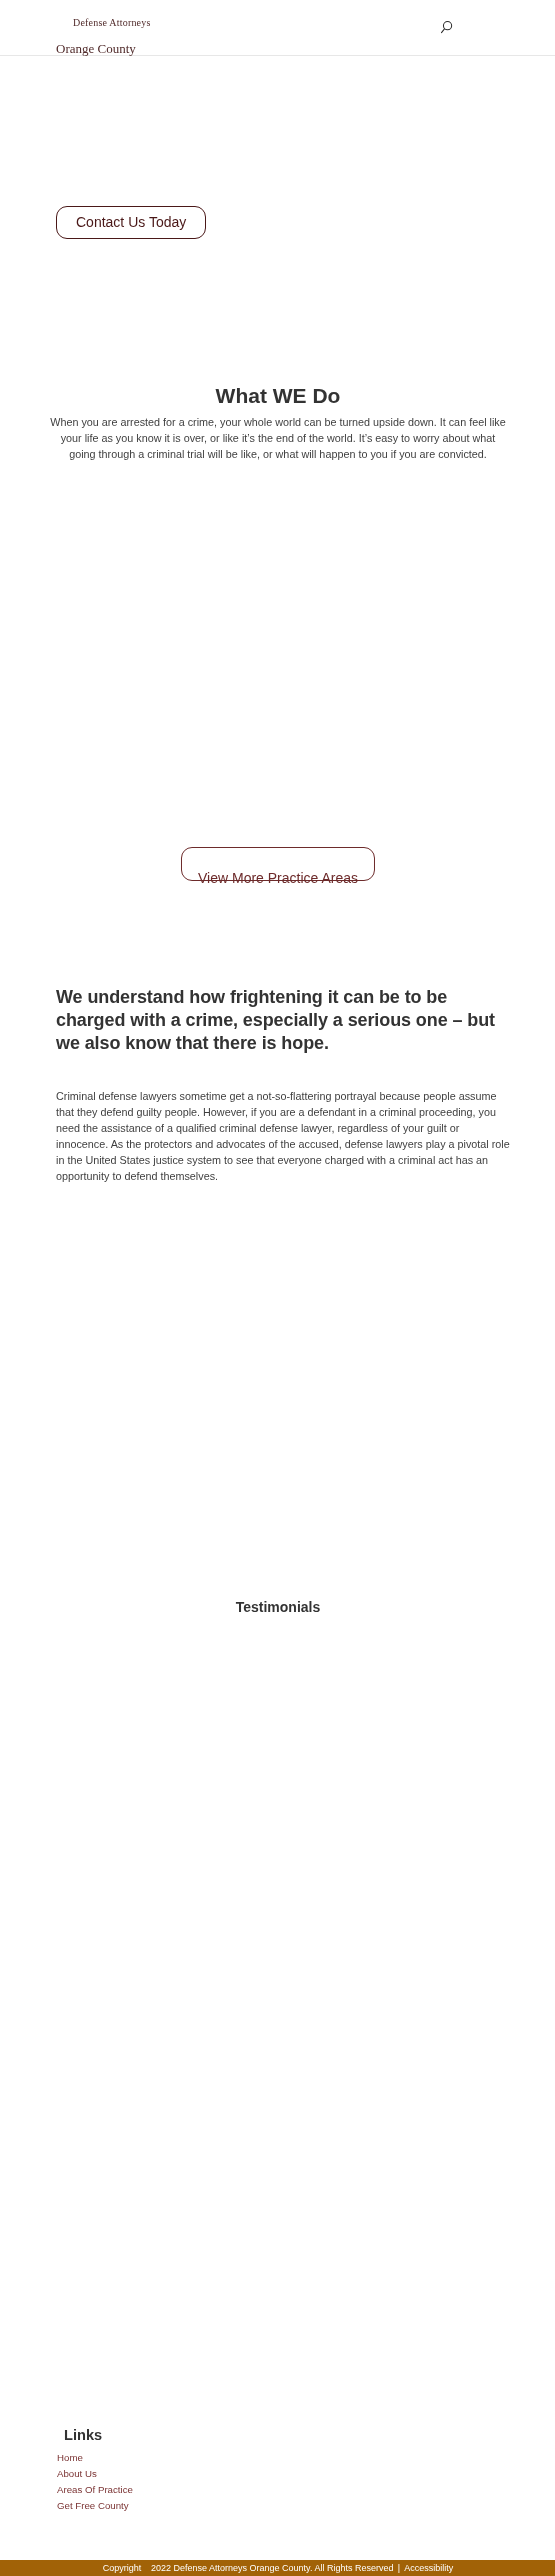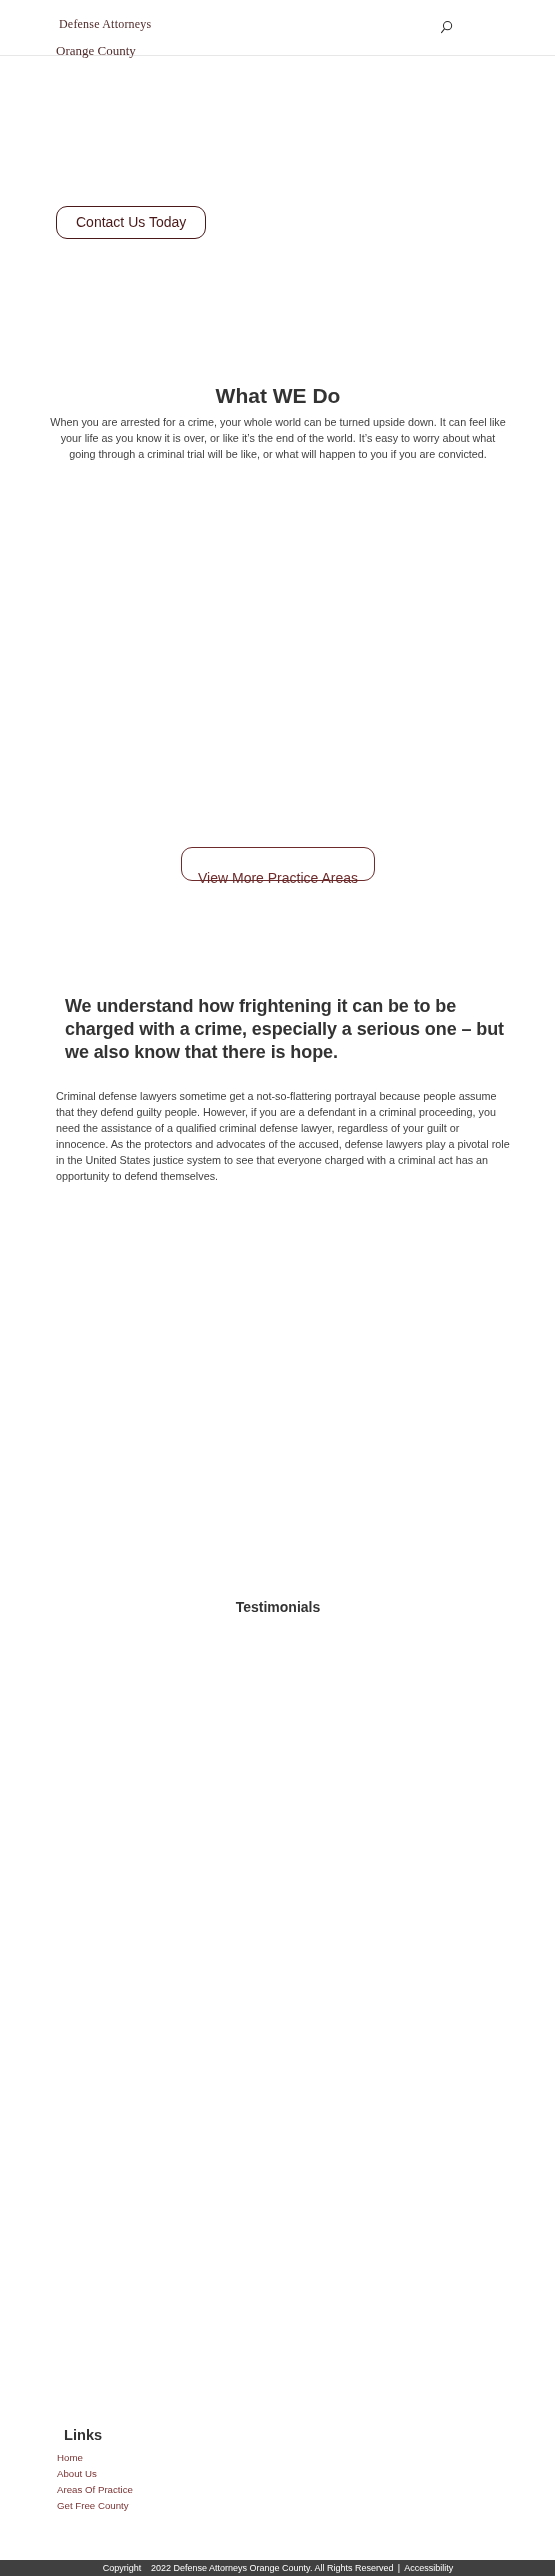--- a/index.html
+++ b/index.html
@@ -14,21 +14,21 @@
 
   
   .site-header{
     position:absolute;left:0;top:0;width:556px;height:56px;
     background:#ffffff;border-bottom:0.7px solid #e7e7e7;box-sizing:border-box;
   }
   .logo{
     position:absolute;left:56px;top:18px;
     font-family:"Liberation Serif", serif;color:#512b2b;line-height:1;cursor:pointer;
   }
-  .logo .l1{font-size:12px;letter-spacing:0.2px;display:block;margin-left:3px;}
+  .logo .l1{font-size:10px;letter-spacing:0.2px;display:block;margin-left:17px;}
   .logo .l2{font-size:13px;display:block;margin-top:14px;}
   .search-btn{position:absolute;left:439px;top:20px;width:15.3px;height:15.3px;cursor:pointer;}
   .search-btn svg{display:block;}
   .menu-btn{position:absolute;left:480px;top:23.6px;width:16px;height:11px;cursor:pointer;}
   .menu-btn .bar{width:16px;height:2.1px;background:#3a9bd9;margin-bottom:2.4px;}
   .menu-btn .bar:last-child{margin-bottom:0;}
 
   
   .btn{
     display:inline-block;background:transparent;box-sizing:border-box;
@@ -48,21 +48,21 @@
     font-size:10.8px;line-height:16px;font-weight:400;
   }
 
   .view-more-btn{
     position:absolute;left:50%;top:847px;transform:translateX(-50%);
     height:32px;line-height:29px;padding:16px 16px;border-color:#6d2b2b;color:#6d2b2b;white-space:nowrap;
   }
 
   
   .understand-heading{
-    position:absolute;left:56px;top:986px;width:462px;margin:9px;
+    position:absolute;left:56px;top:986px;width:462px;margin:0;
     color:#333;font-size:18px;line-height:23px;font-weight:600;letter-spacing:-0.1px;
   }
   .understand-body{
     position:absolute;left:56px;top:1077px;width:458px;
     color:#3f3f3f;font-size:10.8px;line-height:16px;
   }
 
   
   .testimonials-title{
     position:absolute;left:0;top:1597px;width:556px;text-align:center;margin:0;
@@ -77,21 +77,21 @@
   .footer-links{
     position:absolute;left:48px;top:2441px;list-style:none;margin:9px;padding:0;
   }
   .footer-links li{height:16px;}
   .footer-links a{
     color:#7b3434;font-size:9.7px;line-height:16px;text-decoration:none;cursor:pointer;
   }
 
   .bottom-bar{
     position:absolute;left:0;top:2560px;width:556px;height:16px;
-    background:#404040;color:#ffffff;font-size:9px;line-height:16px;text-align:center;
+    background:#a16207;color:#ffffff;font-size:9px;line-height:16px;text-align:center;
     white-space:nowrap;
   }
   .bottom-bar .gap-left{margin-left:9.7px;}
   .bottom-bar .sep{margin:0 4.2px;}
   .bottom-bar a{color:#ffffff;text-decoration:none;cursor:pointer;}
 </style>
 </head>
 <body>
 
 <div class="page">

